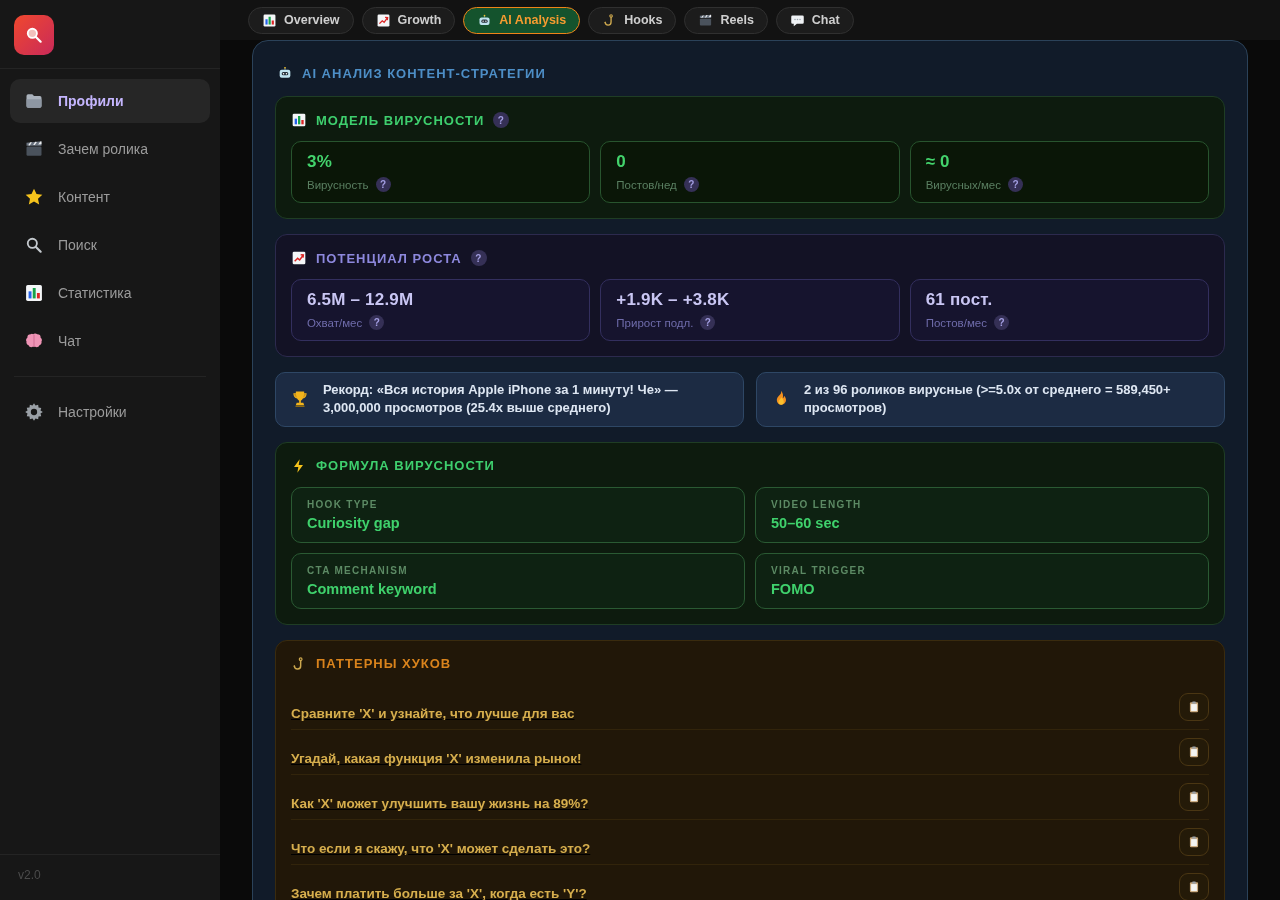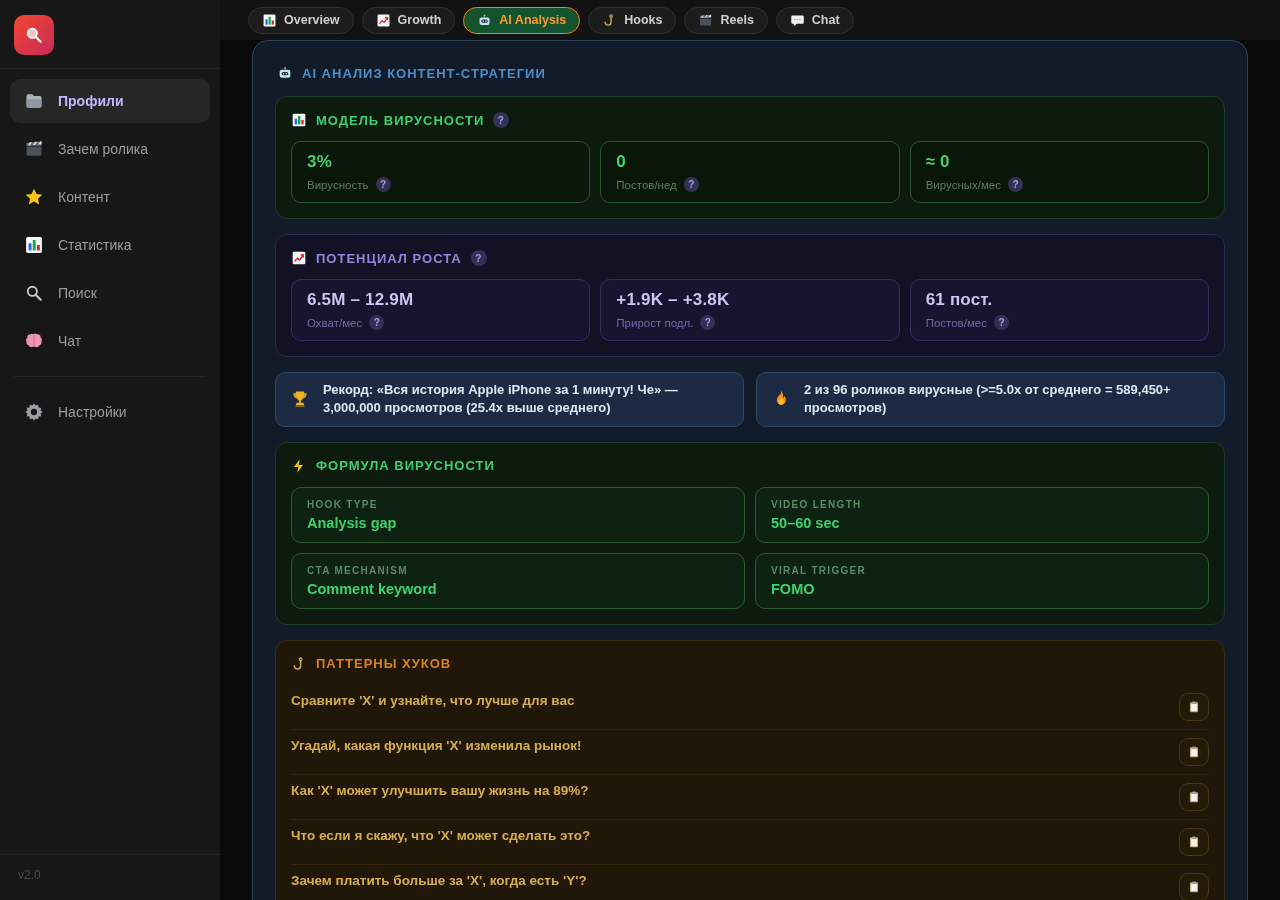--- a/index.html
+++ b/index.html
@@ -56,21 +56,21 @@
   .purple .metric-label { color:#6f6cab; }
 
   .banners { display:grid; grid-template-columns:1fr 1fr; gap:12px; margin-bottom:15px; }
   .banner { background:#1c2b43; border:1px solid #2e4765; border-radius:10px; padding:8px 14px; display:flex; gap:13px; align-items:center; color:#dde6f2; font-size:13px; font-weight:600; line-height:1.42; }
 
   .formula-grid { display:grid; grid-template-columns:1fr 1fr; gap:10px; }
   .fcard { background:#0e2212; border:1px solid #2a5a33; border-radius:10px; padding:11px 15px; }
   .fcard-label { color:#5c8a64; font-size:10px; font-weight:700; letter-spacing:1.3px; }
   .fcard-value { color:#3fd16c; font-size:14.5px; font-weight:700; margin-top:5px; }
 
-  .hook-row { display:flex; align-items:flex-start; justify-content:space-between; padding:8px 0; border-bottom:1px solid #32240b; }
+  .hook-row { display:flex; align-items:flex-end; justify-content:space-between; padding:8px 0; border-bottom:1px solid #32240b;text-decoration:underline; }
   .hook-row:last-child { border-bottom:none; }
   .hook-text { color:#d6ae4d; font-size:13.5px; font-weight:600; }
   .copy-btn { width:30px; height:28px; border-radius:9px; border:1px solid #4a3613; background:#241a08; display:flex; align-items:center; justify-content:center; cursor:pointer; }
 </style>
 </head>
 <body>
 
 <aside class="sidebar">
   <div class="brand">
     <div class="logo">
@@ -98,33 +98,33 @@
       <span>Зачем ролика</span>
     </div>
     <div class="nav-item">
       <svg class="i20" viewBox="0 0 24 24">
         <path d="M12 2l3 6.5 7 .8-5.2 4.7 1.4 6.9-6.2-3.6-6.2 3.6 1.4-6.9L2 9.3l7-.8z" fill="#f6c31c"></path>
       </svg>
       <span>Контент</span>
     </div>
     <div class="nav-item">
       <svg class="i20" viewBox="0 0 24 24">
+        <circle cx="10" cy="10" r="5.5" fill="none" stroke="#c4c9ce" stroke-width="2.2"></circle>
+        <line x1="14.3" y1="14.3" x2="20" y2="20" stroke="#c4c9ce" stroke-width="2.6" stroke-linecap="round"></line>
+      </svg>
+      <span>Поиск</span>
+    </div>
+    <div class="nav-item">
+      <svg class="i20" viewBox="0 0 24 24">
         <rect x="2.5" y="2.5" width="19" height="19" rx="2" fill="#f4f6f8"></rect>
         <rect x="5.5" y="10" width="3.5" height="8.5" fill="#2563eb"></rect>
         <rect x="10.5" y="6" width="3.5" height="12.5" fill="#16a34a"></rect>
         <rect x="15.5" y="12" width="3.5" height="6.5" fill="#dc2626"></rect>
       </svg>
       <span>Статистика</span>
-    </div>
-    <div class="nav-item">
-      <svg class="i20" viewBox="0 0 24 24">
-        <circle cx="10" cy="10" r="5.5" fill="none" stroke="#c4c9ce" stroke-width="2.2"></circle>
-        <line x1="14.3" y1="14.3" x2="20" y2="20" stroke="#c4c9ce" stroke-width="2.6" stroke-linecap="round"></line>
-      </svg>
-      <span>Поиск</span>
     </div>
     <div class="nav-item">
       <svg class="i20" viewBox="0 0 24 24">
         <path d="M8 4a4 4 0 0 0-4 4c-1.5 1-2 3-1 4.5-.5 2 .5 4 2.5 4.5.5 2 3 3 5 2h3c2 1 4.5 0 5-2 2-.5 3-2.5 2.5-4.5 1-1.5.5-3.5-1-4.5a4 4 0 0 0-4-4c-1.5-1.5-4-1.5-5 0-1-.8-2-.8-3 0z" fill="#ee94b5"></path>
         <path d="M12 4.5v14.5" stroke="#d06a92" stroke-width="1.2"></path>
       </svg>
       <span>Чат</span>
     </div>
     <div class="nav-divider"></div>
     <div class="nav-item">
@@ -303,21 +303,21 @@
   <section class="section green">
     <div class="sec-title green">
       <svg class="i16" viewBox="0 0 24 24">
         <path d="M13 2L4.5 13.5H11l-1.5 8.5L18 10.5h-6.5z" fill="#f6c31c"></path>
       </svg>
       <span>ФОРМУЛА ВИРУСНОСТИ</span>
     </div>
     <div class="formula-grid">
       <div class="fcard">
         <div class="fcard-label">HOOK TYPE</div>
-        <div class="fcard-value">Analysis gap</div>
+        <div class="fcard-value">Curiosity gap</div>
       </div>
       <div class="fcard">
         <div class="fcard-label">VIDEO LENGTH</div>
         <div class="fcard-value">50–60 sec</div>
       </div>
       <div class="fcard">
         <div class="fcard-label">CTA MECHANISM</div>
         <div class="fcard-value">Comment keyword</div>
       </div>
       <div class="fcard">

